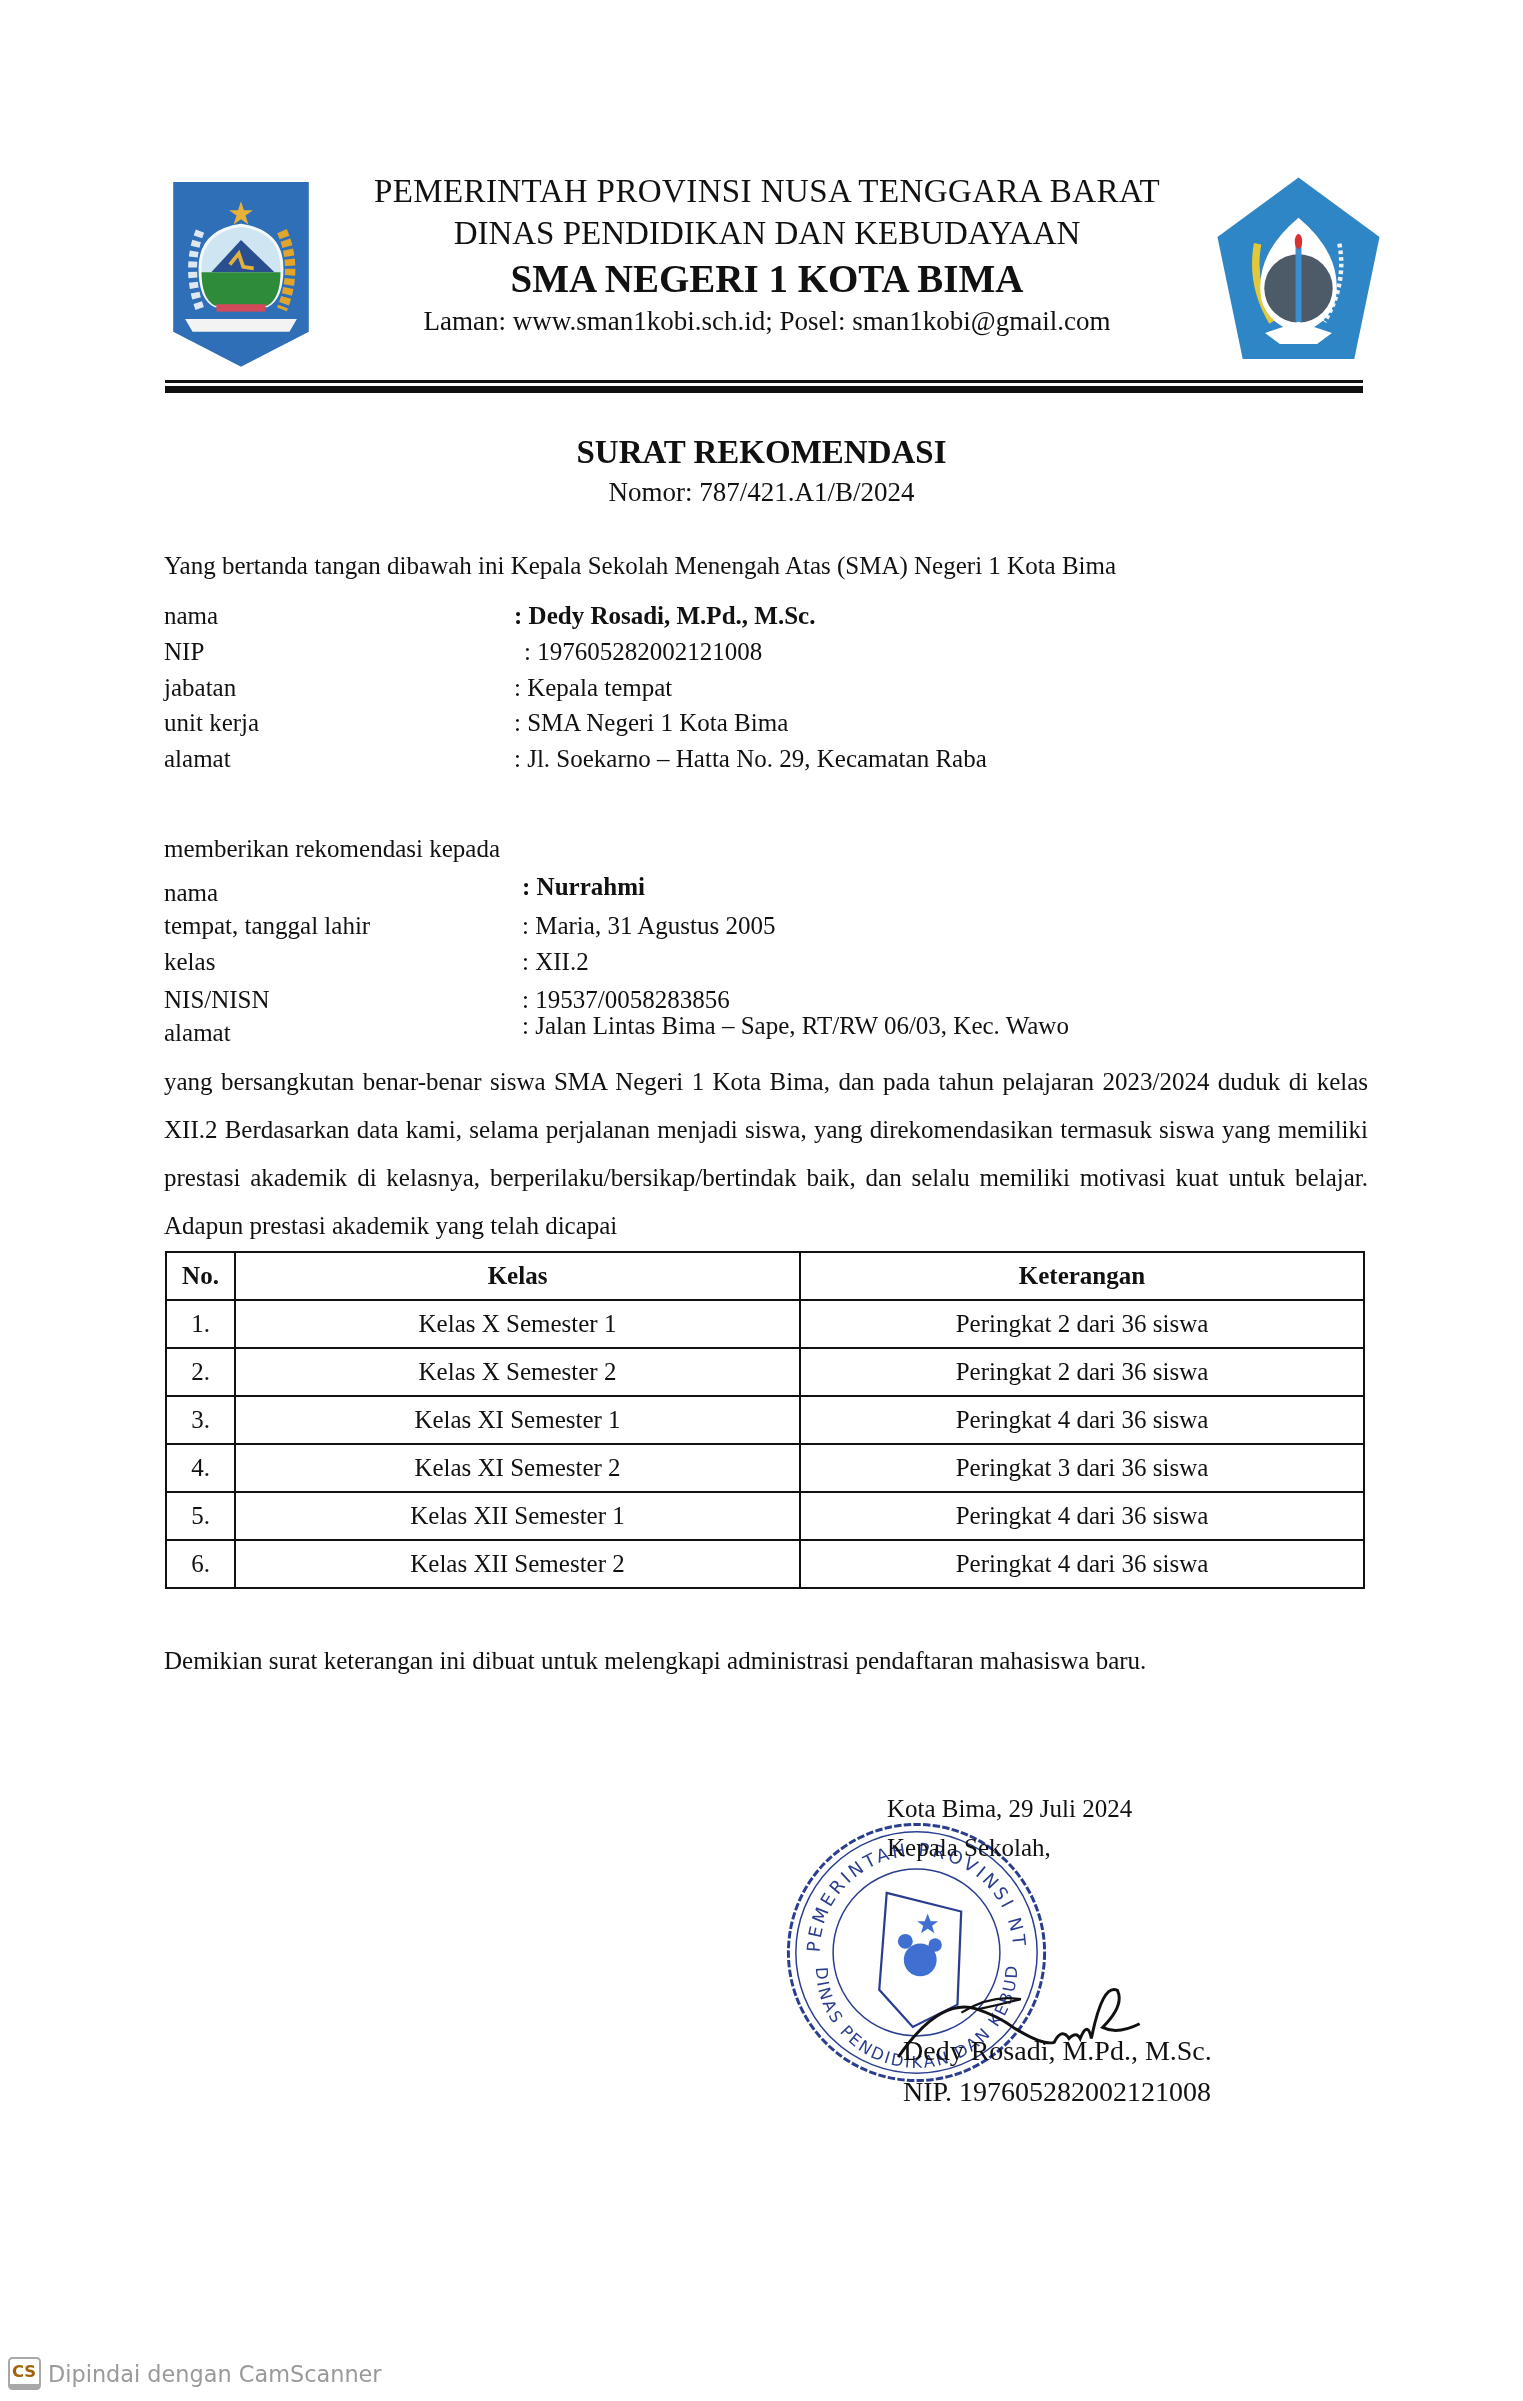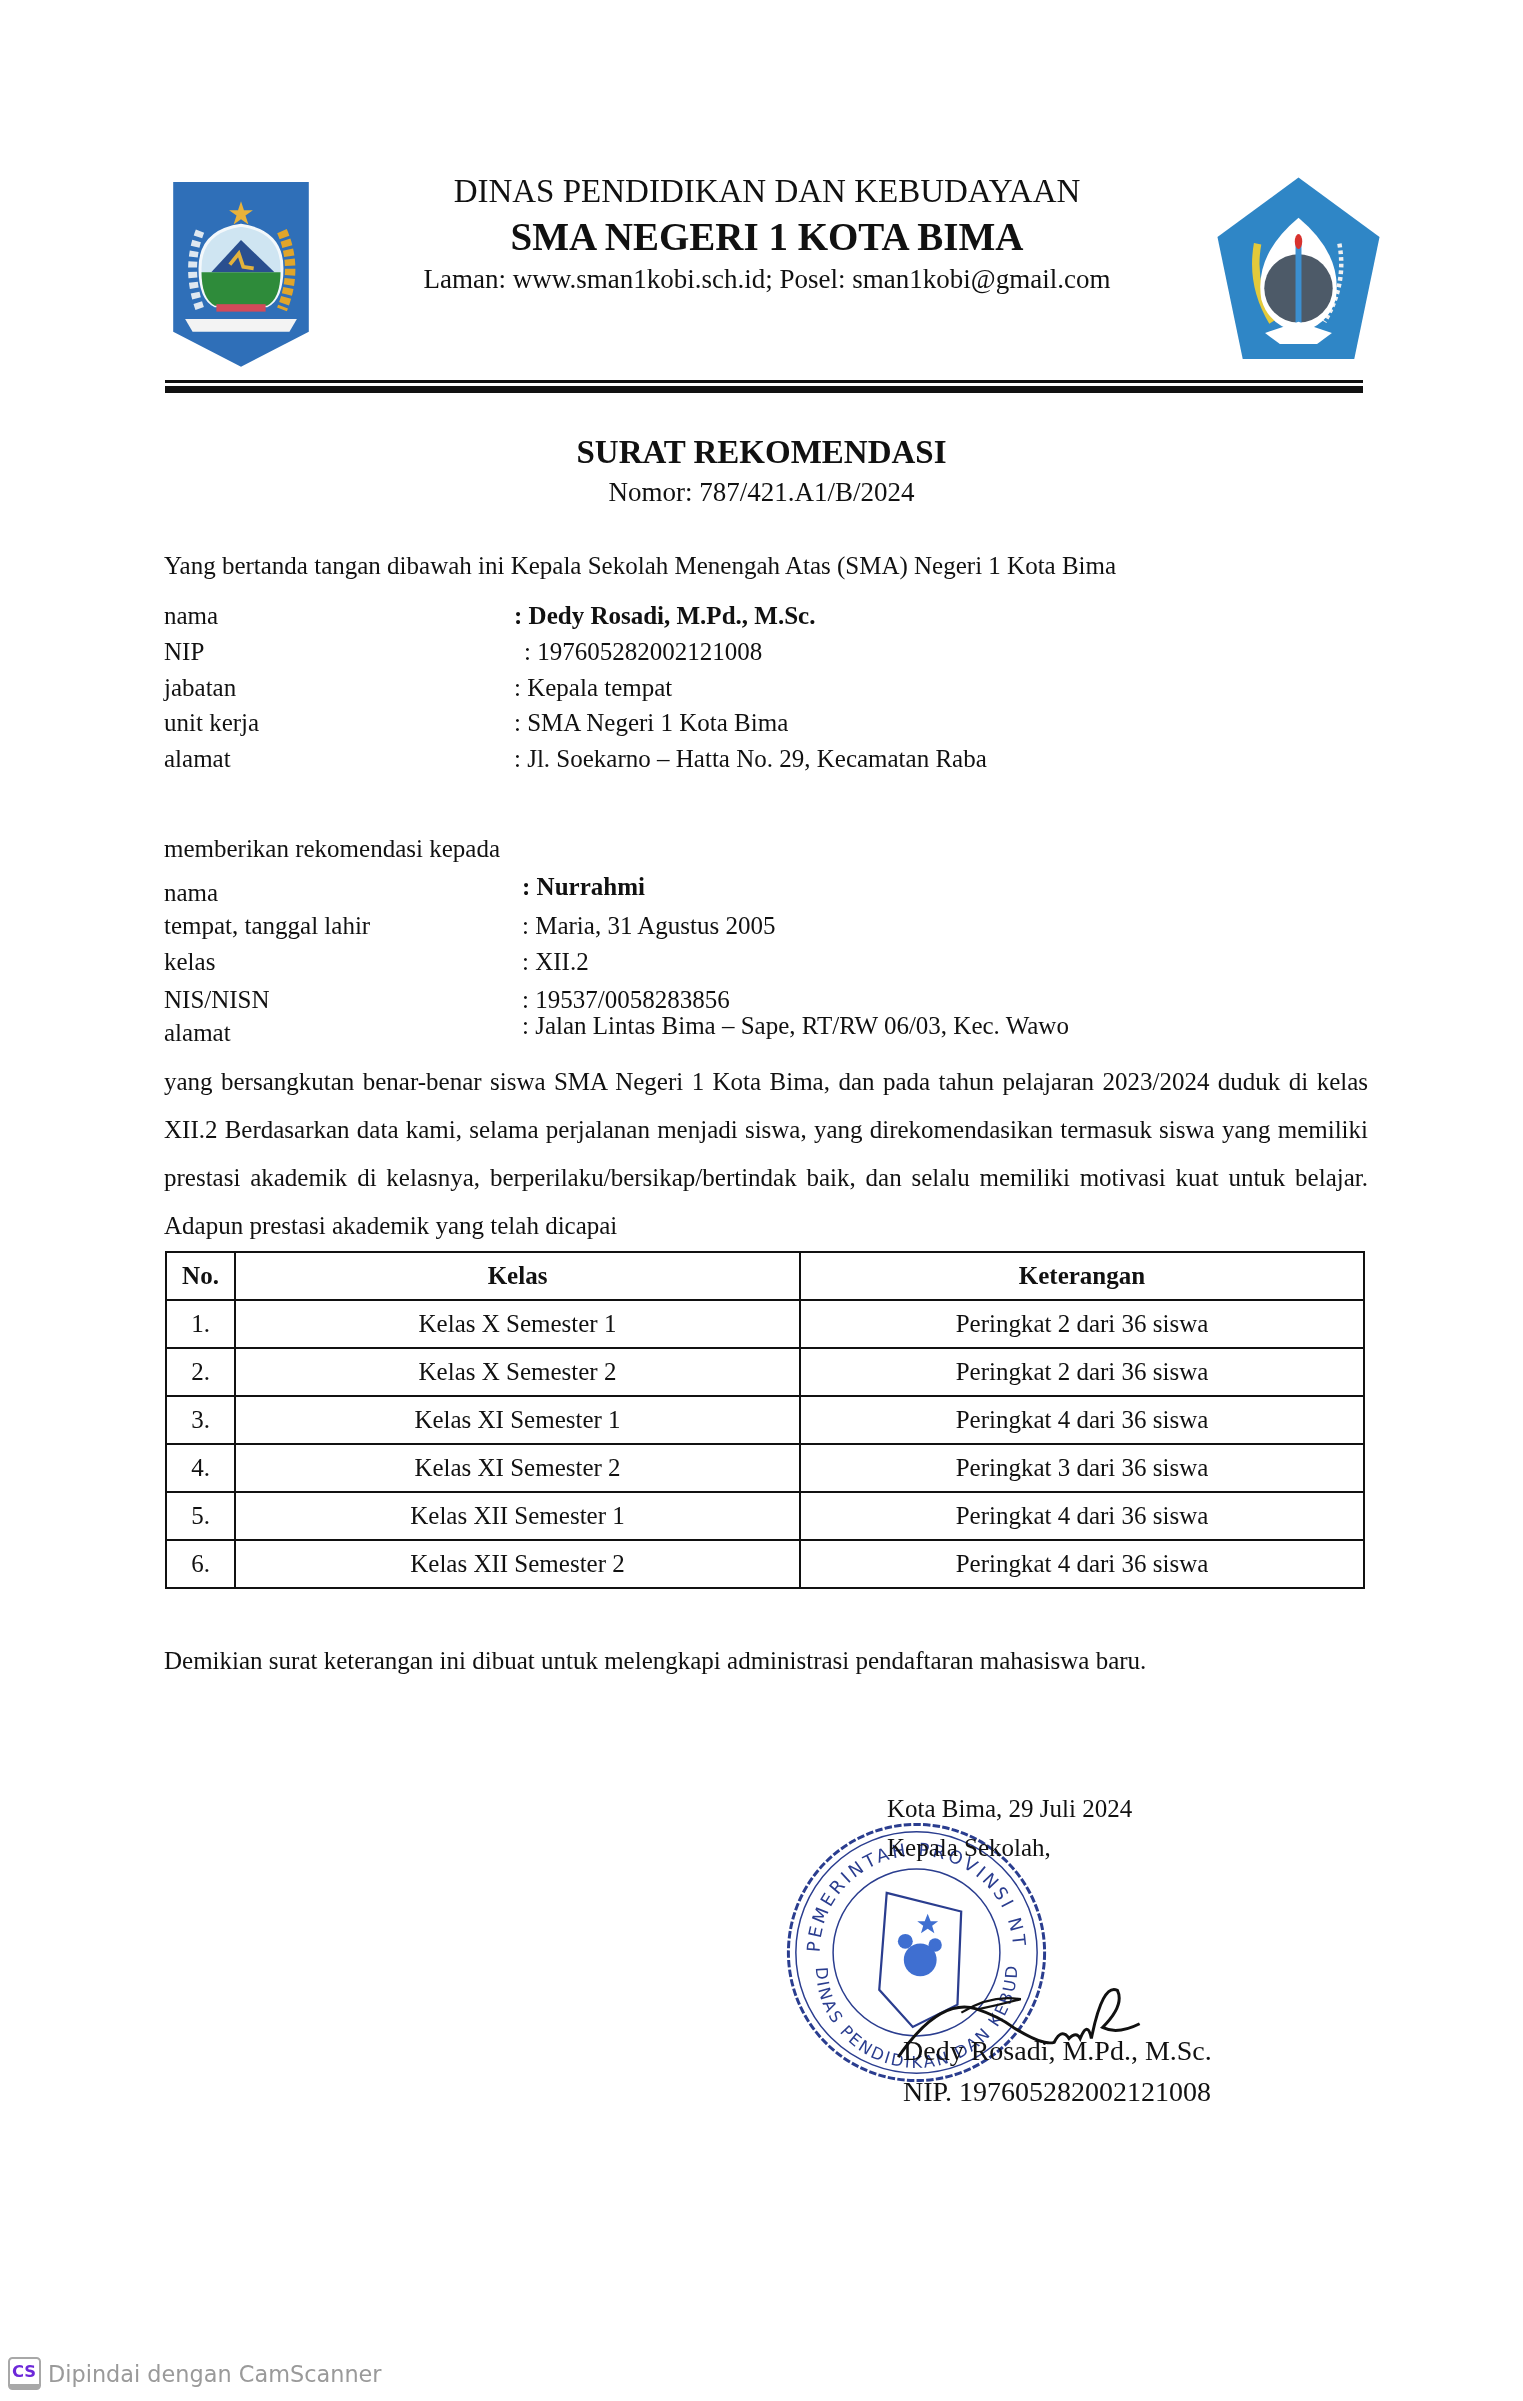--- a/index.html
+++ b/index.html
@@ -42,21 +42,21 @@
 
   .sign-block { left:887px; top:1789px; font-size:25px; line-height:39px; }
   .sign-name { left:903px; top:2035px; font-size:28px; }
   .sign-nip { left:903px; top:2076px; font-size:28px; }
   .stamp { left:775px; top:1811px; width:283px; height:283px; }
   .signature { left:894px; top:1968px; width:261px; height:104px; }
 
   .footer { left:7.5px; top:2357px; display:flex; align-items:center; gap:7.5px;
             font-family:"DejaVu Sans","Liberation Sans",sans-serif; color:#9a9a9a; font-size:22.4px; }
   .cs-badge { width:33px; height:33px; border:2.2px solid #a8a8a8; border-radius:4.5px;
-              display:flex; align-items:center; justify-content:center; font-weight:bold; font-size:16.4px; color:#6d28d9;
+              display:flex; align-items:center; justify-content:center; font-weight:bold; font-size:16.4px; color:#a16207;
               box-sizing:border-box; border-bottom-width:6.7px; }
 </style>
 </head>
 <body>
 
 <div class="abs logo-left">
   <svg width="142" height="190" viewBox="0 0 190 255">
     <path d="M4,4 L186,4 L186,205 L95,252 L4,205 Z" fill="#2f6fb8"></path>
     <polygon points="95,30 99,42 111,42 101,49 105,61 95,54 85,61 89,49 79,42 91,42" fill="#e8b23a"></polygon>
     <path d="M40,70 Q20,120 40,175" stroke="#dfe8f0" stroke-width="12" fill="none" stroke-dasharray="8 6"></path>
@@ -64,20 +64,21 @@
     <path d="M95,62 Q150,70 150,120 Q150,160 130,170 L60,170 Q40,160 40,120 Q40,70 95,62 Z" fill="#cfe5f2" stroke="#f3f8fb" stroke-width="4"></path>
     <path d="M55,125 L95,82 L140,125 Z" fill="#2a4f8f"></path>
     <path d="M42,125 L148,125 Q148,160 130,170 L60,170 Q42,160 42,125 Z" fill="#2e8b3a"></path>
     <path d="M80,115 L92,100 L98,118 L112,120" stroke="#e3b23c" stroke-width="5" fill="none"></path>
     <rect x="62" y="168" width="66" height="10" fill="#d24a5a"></rect>
     <path d="M20,188 L170,188 L160,205 L30,205 Z" fill="#f3f3f3"></path>
   </svg>
 </div>
 
 <div class="abs kop">
+  <div class="l1">PEMERINTAH PROVINSI NUSA TENGGARA BARAT</div>
   <div class="l2">DINAS PENDIDIKAN DAN KEBUDAYAAN</div>
   <div class="l3">SMA NEGERI 1 KOTA BIMA</div>
   <div class="l5">Laman: www.sman1kobi.sch.id; Posel: sman1kobi@gmail.com</div>
 </div>
 
 <div class="abs logo-right">
   <svg width="171" height="192" viewBox="0 0 230 258">
     <polygon points="115,6 224,86 190,250 40,250 6,86" fill="#2f86c6"></polygon>
     <path d="M60,95 Q50,150 80,200" stroke="#e3c93a" stroke-width="10" fill="none"></path>
     <path d="M170,95 Q180,150 150,200" stroke="#f0f0f0" stroke-width="6" fill="none" stroke-dasharray="5 4"></path>

